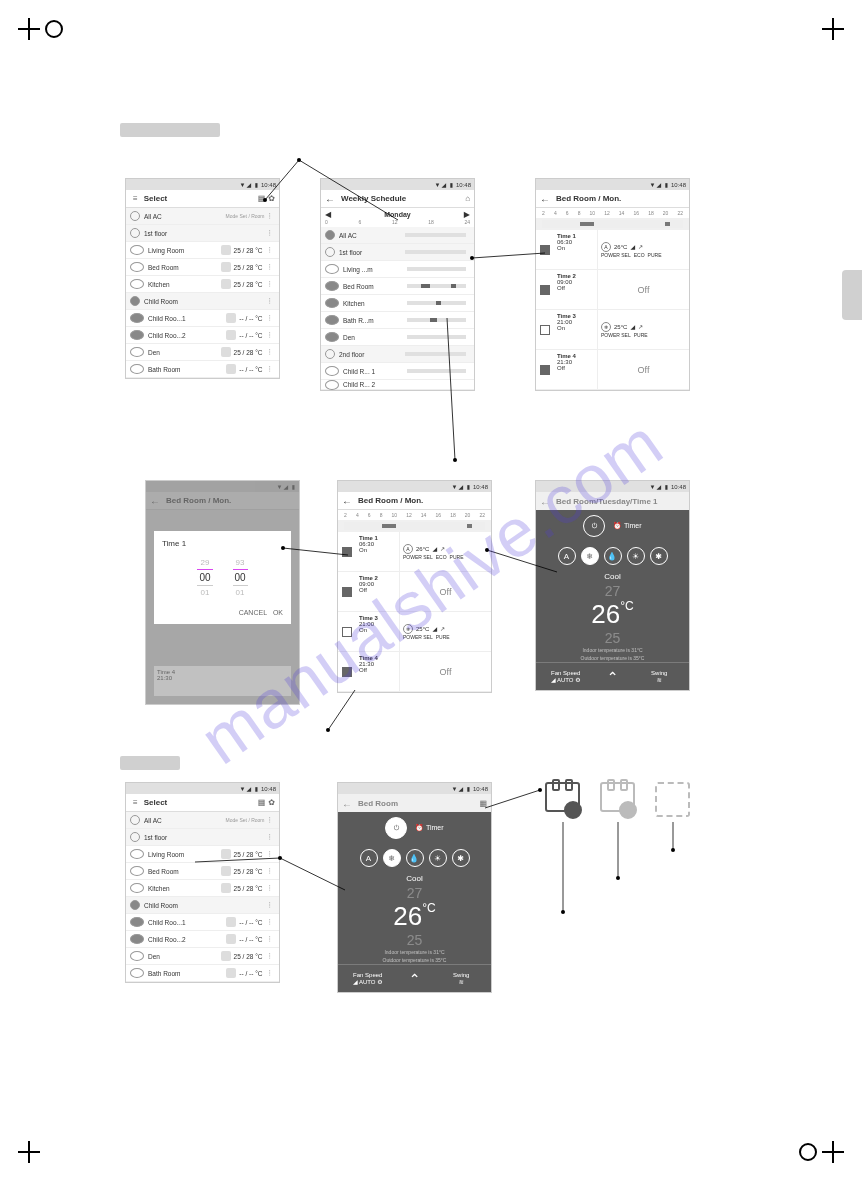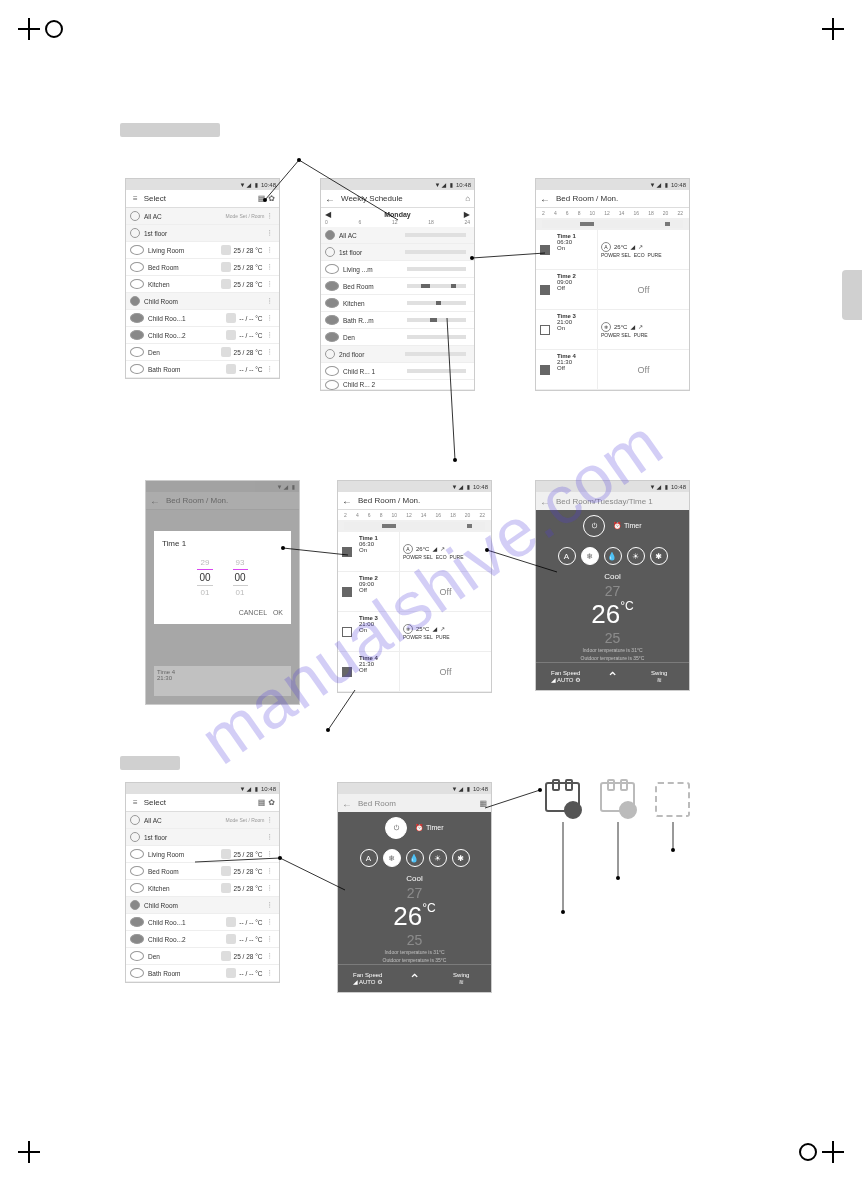--- a/index.html
+++ b/index.html
@@ -16,21 +16,21 @@
 .crop.br::after{width:2px;height:22px;bottom:0;right:10px;}
 .circle{position:absolute;width:18px;height:18px;border:2px solid #000;border-radius:50%;}
 .greybar{position:absolute;background:#d0d0d0;border-radius:2px;}
 .tab{position:absolute;right:0;top:270px;width:20px;height:50px;background:#d0d0d0;border-radius:4px 0 0 4px;}
 
 .phone{position:absolute;width:155px;background:#f0f0f0;border:1px solid #ccc;font-size:7px;color:#333;}
 .sbar{height:11px;background:#e0e0e0;display:flex;align-items:center;justify-content:flex-end;padding:0 3px;font-size:6px;gap:2px;}
 .sbar::before{content:"▼◢ ▮";letter-spacing:1px;}
 .hdr{height:18px;background:#fff;display:flex;align-items:center;padding:0 4px;border-bottom:1px solid #ddd;}
 .hdr .back{margin-right:6px;font-size:10px;font-weight:bold;}
-.hdr .ttl{font-weight:normal;font-size:8px;flex:1;}
+.hdr .ttl{font-weight:bold;font-size:8px;flex:1;}
 .hdr .ic{margin-left:3px;font-size:8px;color:#666;}
 .row{display:flex;align-items:center;height:17px;padding:0 4px;background:#fff;border-bottom:1px solid #eee;font-size:6.5px;}
 .row.grp{background:#f5f5f5;}
 .row .pw{width:10px;height:10px;border:1px solid #999;border-radius:50%;margin-right:4px;}
 .row .nm{flex:1;}
 .row .mi{width:10px;height:10px;background:#ddd;border-radius:2px;margin:0 3px;}
 .row .tmp{margin-right:2px;}
 .row .mn{color:#888;padding:0 2px;}
 .row .sbar2{flex:1;height:4px;background:#e0e0e0;margin:0 4px;position:relative;}
 .row .sbar2 .blk{position:absolute;height:100%;background:#666;}

